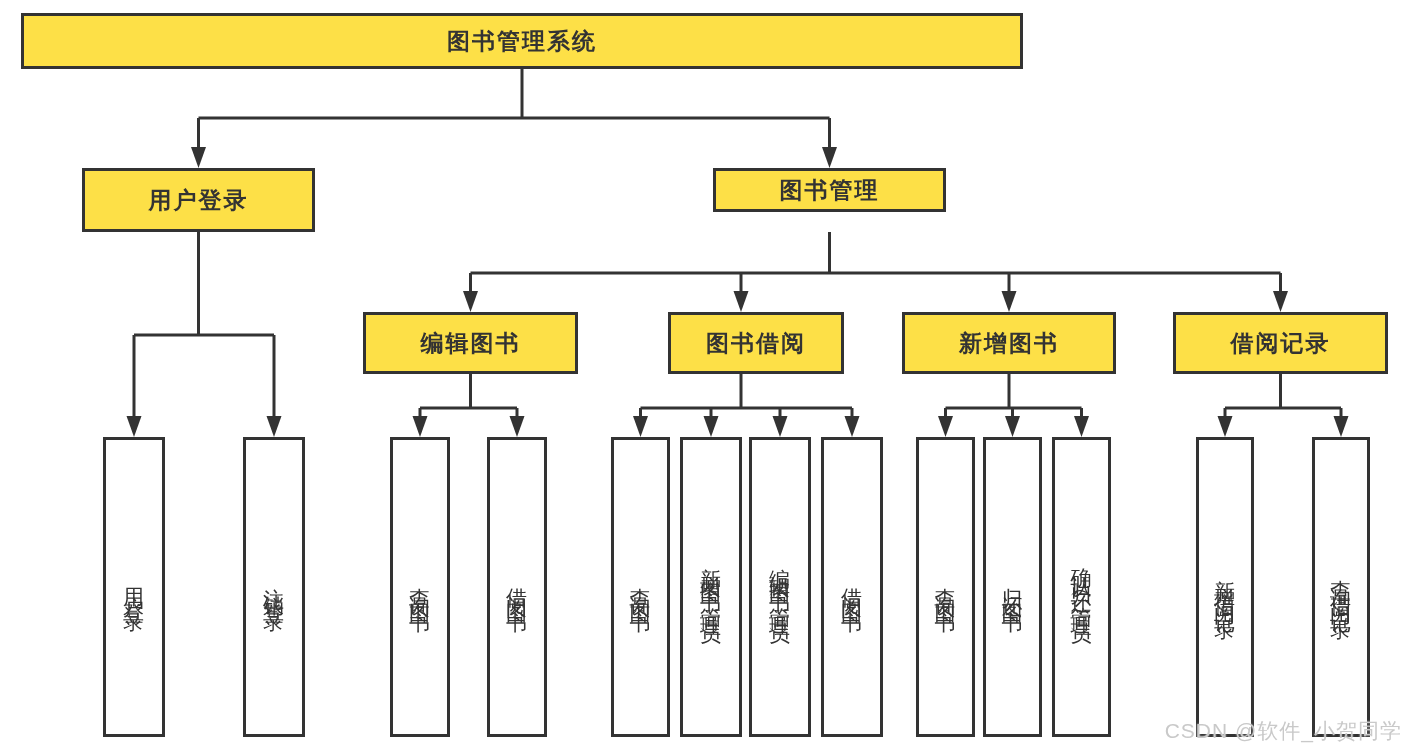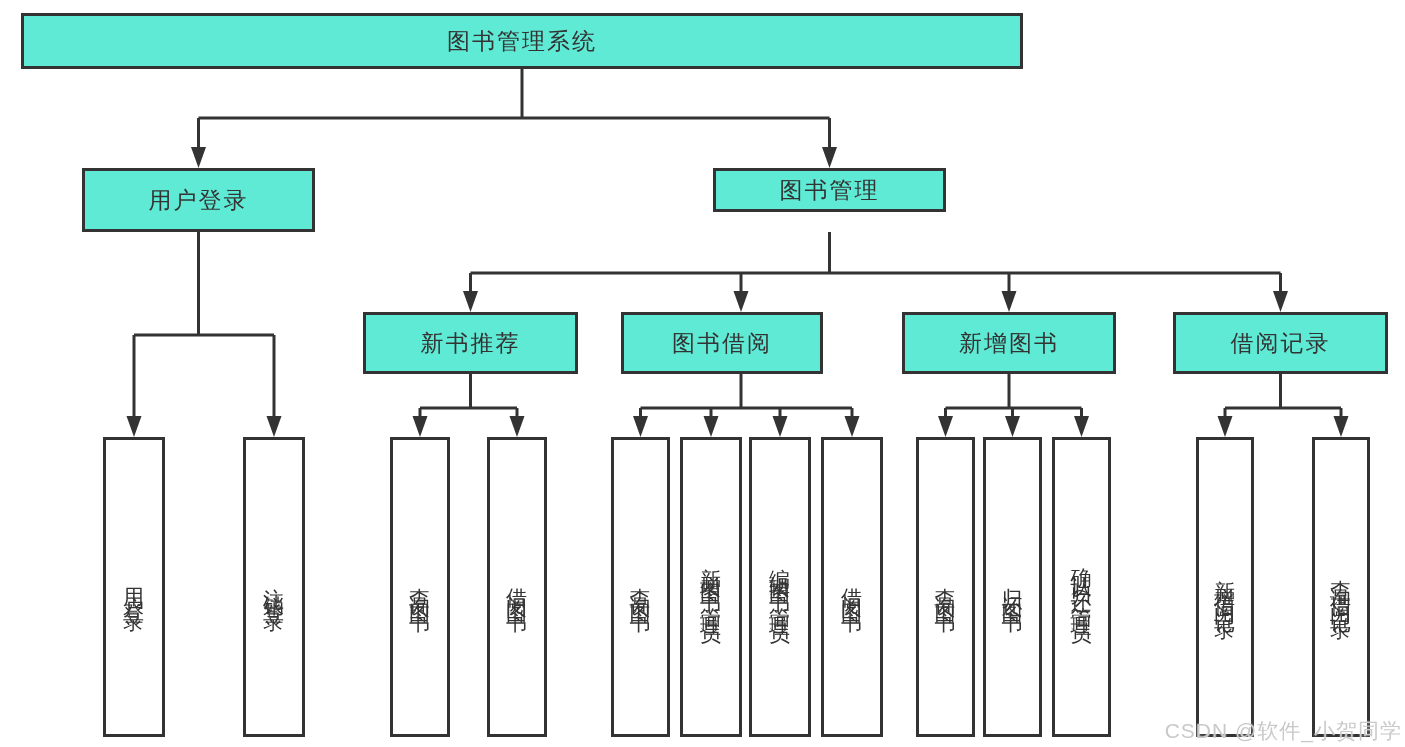--- a/index.html
+++ b/index.html
@@ -8,25 +8,26 @@
     width:1405px;height:747px;
     background:#ffffff;
     overflow:hidden;
     font-family:"Liberation Sans","DejaVu Sans",sans-serif;
     color:#333333;
   }
   svg.wires{position:absolute;left:0;top:0;z-index:0;}
   .hbox{
     position:absolute;
     box-sizing:border-box;
-    background:#5eead4;
+    background:#fde047;
     border:3px solid #333333;
     display:flex;align-items:center;justify-content:center;
     font-size:23px;letter-spacing:2px;
     z-index:1;
+    font-weight:bold;
   }
   .vbox{
     position:absolute;
     box-sizing:border-box;
     top:437px;height:300px;
     background:#ffffff;
     border:3px solid #333333;
     display:flex;align-items:center;justify-content:center;
     z-index:1;
   }
@@ -122,23 +123,23 @@
   </div>
 
   <div class="hbox" style="left:82px;top:168px;width:233px;height:64px">
     <span>用户登录</span>
   </div>
   <div class="hbox" style="left:713px;top:168px;width:233px;height:44px">
     <span>图书管理</span>
   </div>
 
   <div class="hbox" style="left:363px;top:312px;width:215px;height:62px">
-    <span>新书推荐</span>
+    <span>编辑图书</span>
   </div>
-  <div class="hbox" style="left:621px;top:312px;width:202px;height:62px">
+  <div class="hbox" style="left:668px;top:312px;width:176px;height:62px">
     <span>图书借阅</span>
   </div>
   <div class="hbox" style="left:902px;top:312px;width:214px;height:62px">
     <span>新增图书</span>
   </div>
   <div class="hbox" style="left:1173px;top:312px;width:215px;height:62px">
     <span>借阅记录</span>
   </div>
 
   <div class="vbox" style="left:103px;width:62px">

